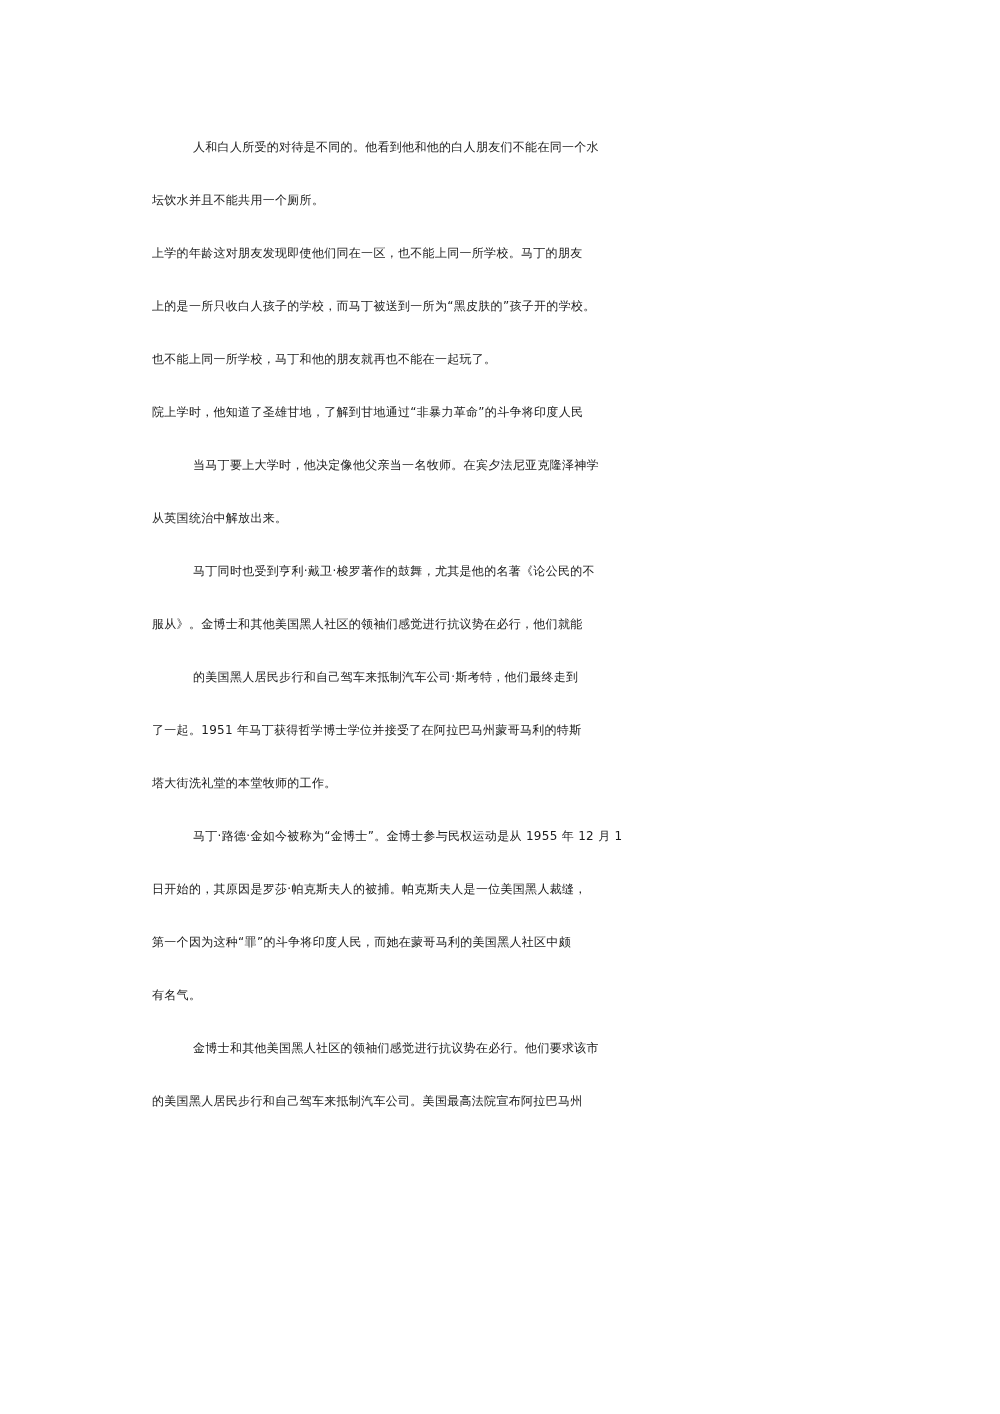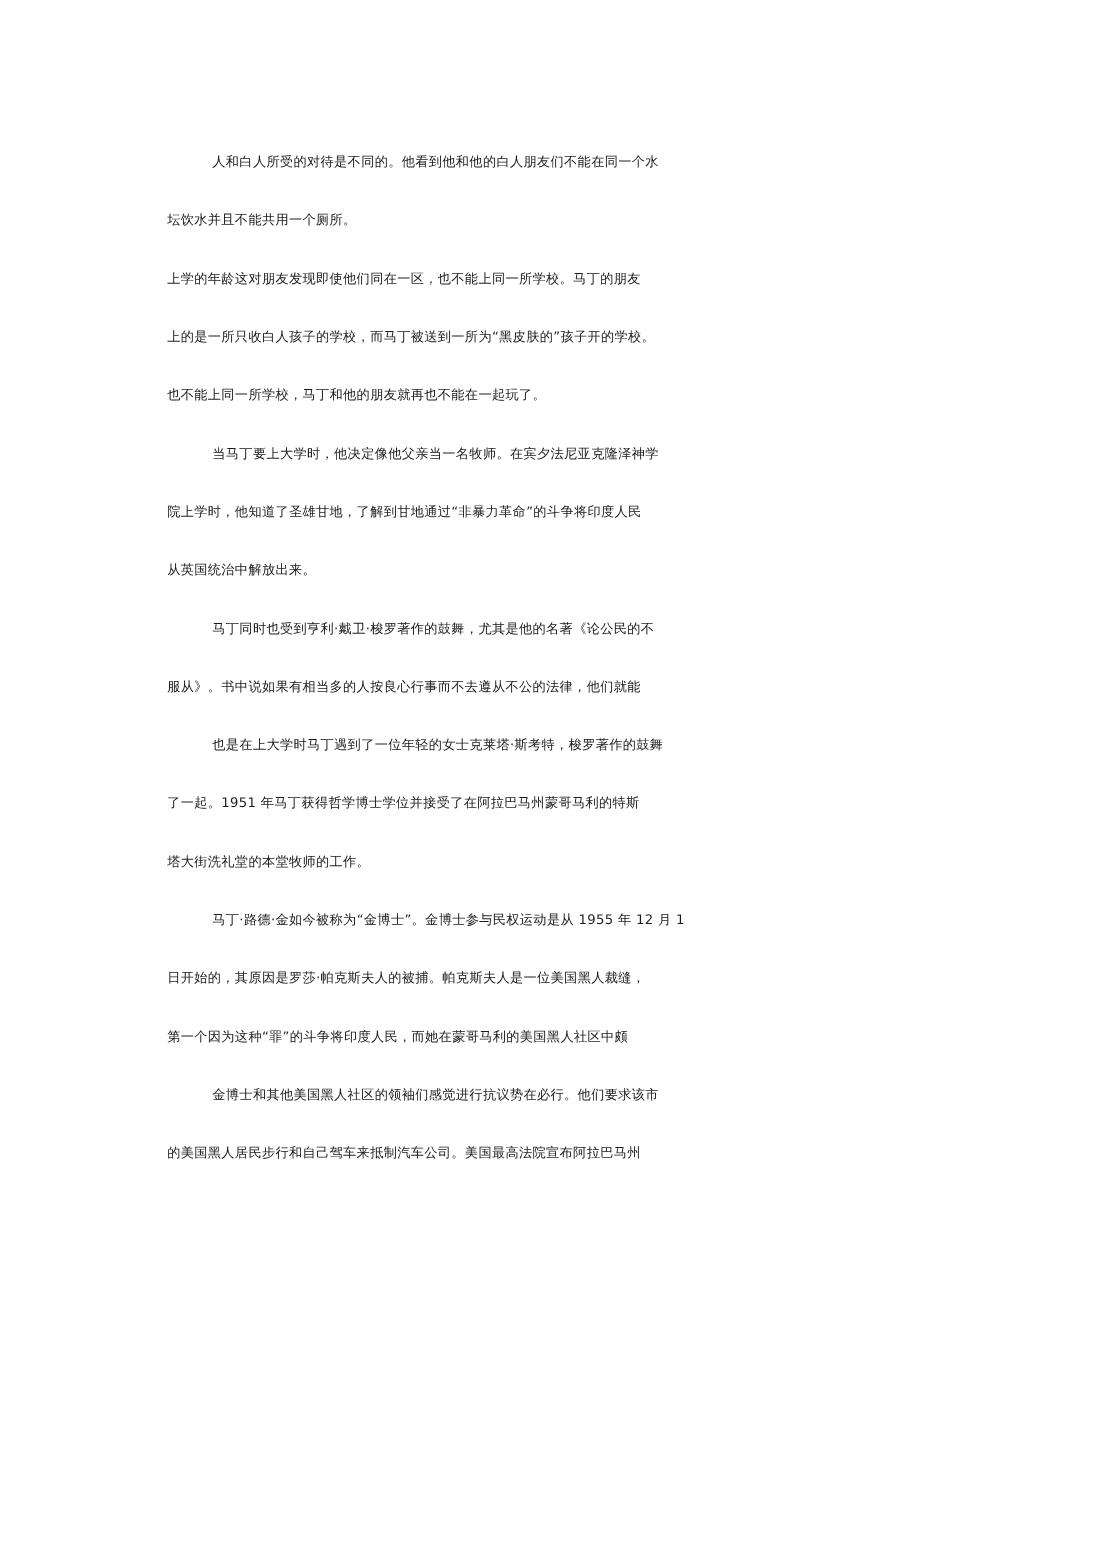--- a/index.html
+++ b/index.html
@@ -21,40 +21,41 @@
       <div class="line">坛饮水并且不能共用一个厕所。</div>
     </div>
 
     <div>
       <div class="line">上学的年龄这对朋友发现即使他们同在一区，也不能上同一所学校。马丁的朋友</div>
       <div class="line">上的是一所只收白人孩子的学校，而马丁被送到一所为“黑皮肤的”孩子开的学校。</div>
       <div class="line">也不能上同一所学校，马丁和他的朋友就再也不能在一起玩了。</div>
     </div>
 
     <div>
+      <div class="line">院上学时，他知道了圣雄甘地，了解到甘地通过“非暴力革命”的斗争将印度人民</div>
       <div class="line indent">当马丁要上大学时，他决定像他父亲当一名牧师。在宾夕法尼亚克隆泽神学</div>
-      <div class="line">院上学时，他知道了圣雄甘地，了解到甘地通过“非暴力革命”的斗争将印度人民</div>
       <div class="line">从英国统治中解放出来。</div>
     </div>
 
     <div>
       <div class="line indent">马丁同时也受到亨利·戴卫·梭罗著作的鼓舞，尤其是他的名著《论公民的不</div>
-      <div class="line">服从》。书中说如果有相当多的人按良心行事而不去遵从不公的法律，他们就能</div>
+      <div class="line">服从》。金博士和其他美国黑人社区的领袖们感觉进行抗议势在必行，他们就能</div>
     </div>
 
     <div>
-      <div class="line indent">也是在上大学时马丁遇到了一位年轻的女士克莱塔·斯考特，梭罗著作的鼓舞</div>
+      <div class="line indent">的美国黑人居民步行和自己驾车来抵制汽车公司·斯考特，他们最终走到</div>
       <div class="line">了一起。1951 年马丁获得哲学博士学位并接受了在阿拉巴马州蒙哥马利的特斯</div>
       <div class="line">塔大街洗礼堂的本堂牧师的工作。</div>
     </div>
 
     <div>
       <div class="line indent">马丁·路德·金如今被称为“金博士”。金博士参与民权运动是从 1955 年 12 月 1</div>
       <div class="line">日开始的，其原因是罗莎·帕克斯夫人的被捕。帕克斯夫人是一位美国黑人裁缝，</div>
       <div class="line">第一个因为这种“罪”的斗争将印度人民，而她在蒙哥马利的美国黑人社区中颇</div>
+      <div class="line">有名气。</div>
     </div>
 
     <div>
       <div class="line indent">金博士和其他美国黑人社区的领袖们感觉进行抗议势在必行。他们要求该市</div>
       <div class="line">的美国黑人居民步行和自己驾车来抵制汽车公司。美国最高法院宣布阿拉巴马州</div>
     </div>
 
   </div>
 </div>
 

